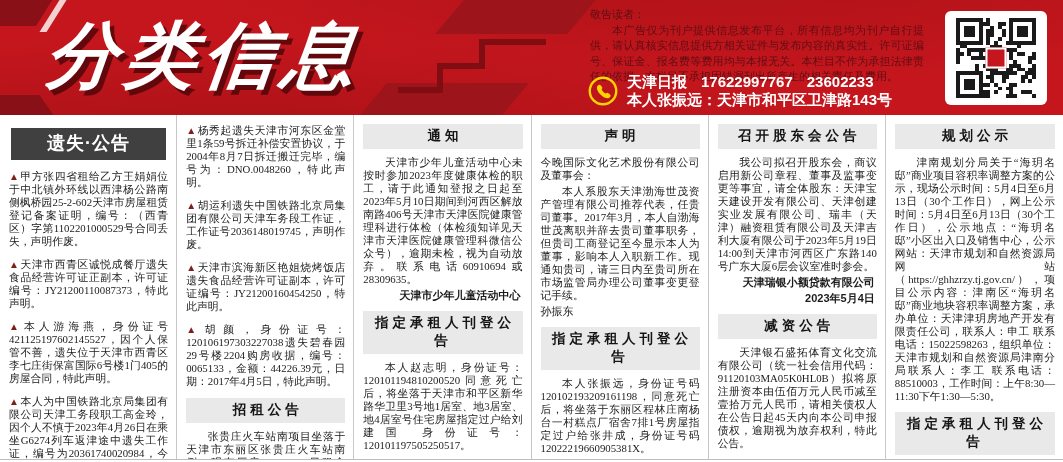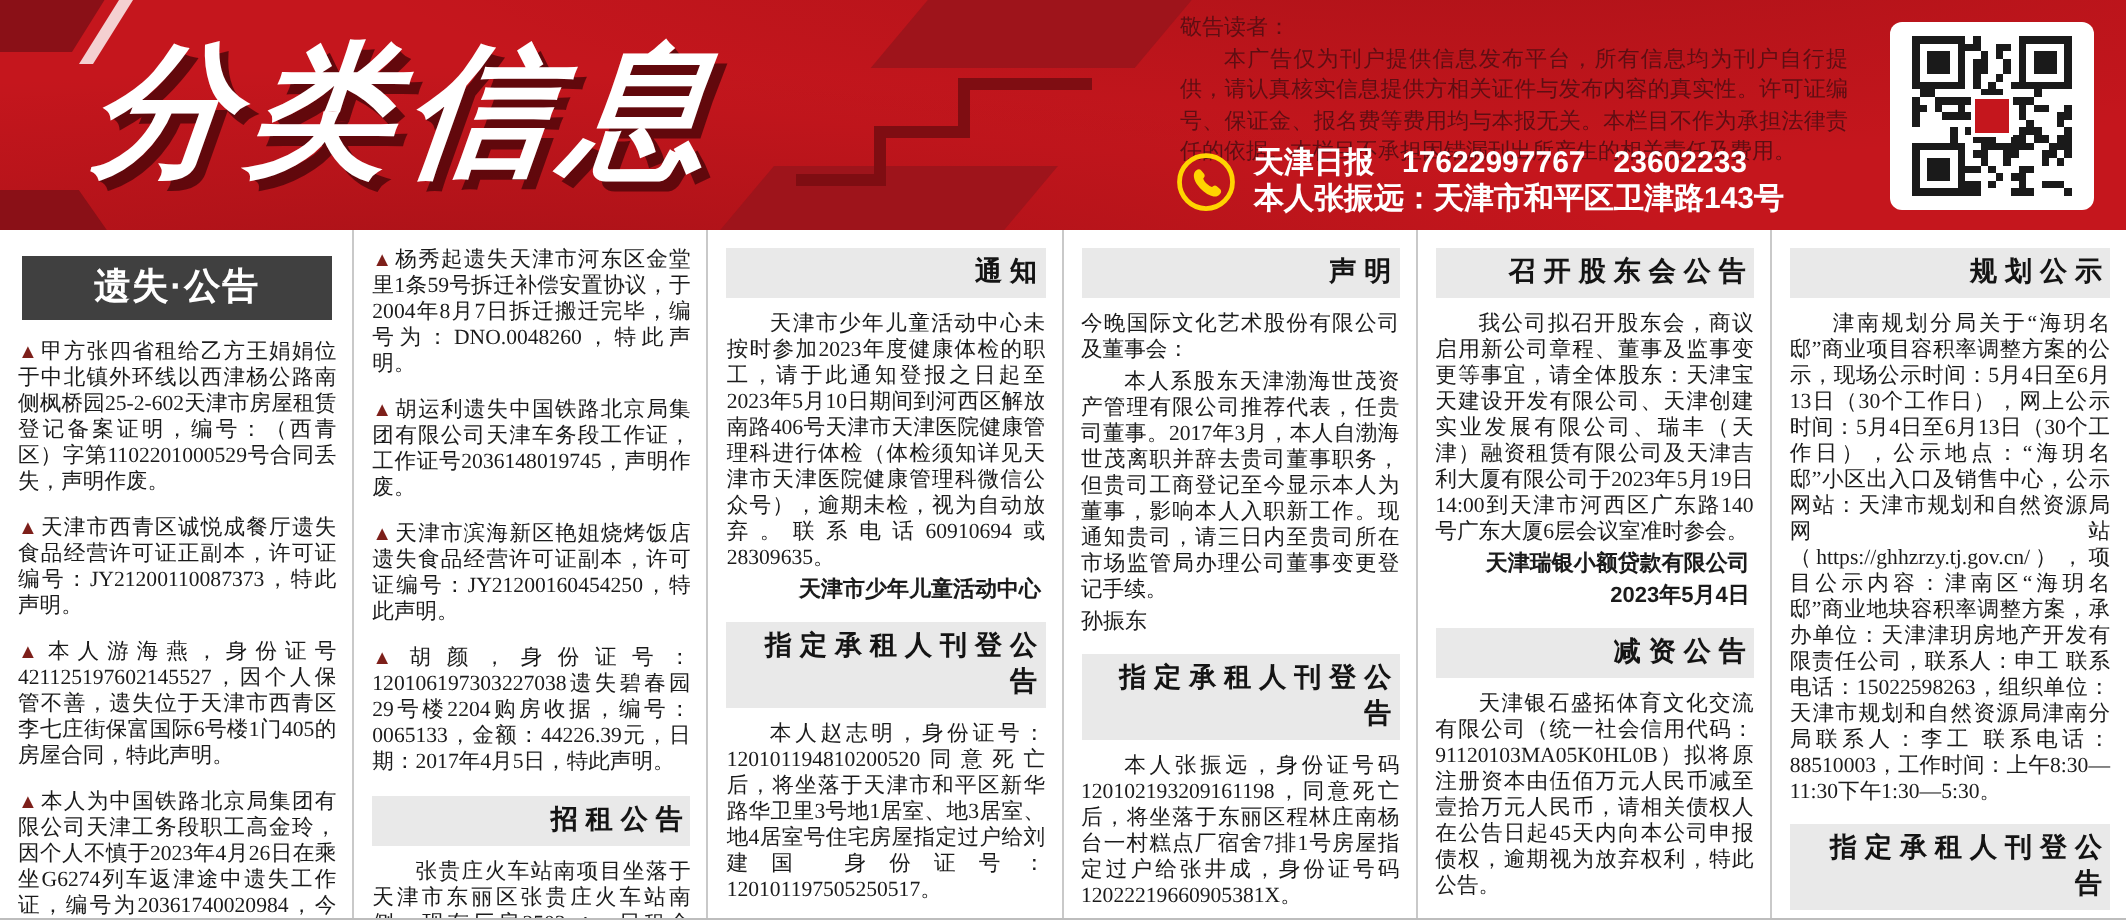--- a/index.html
+++ b/index.html
@@ -38,21 +38,21 @@
       left:50%;top:50%;transform:translate(-50%,-50%);}
   
   .page-body{display:grid;grid-template-columns:repeat(6,1fr);height:344px;
       border-bottom:1px solid #bdbdbd;}
   .col{padding:9px 8px 0 9px;border-right:1px solid #c9c9c9;overflow:hidden;}
   .col:last-child{border-right:none;}
   .sec + .sec{margin-top:9px;}
   .hdr-red{background:#404040;color:#fff;text-align:center;font-weight:bold;font-size:18px;
       letter-spacing:1px;padding:3px 0 5px;margin:4px 2px 10px;
       font-family:"Liberation Sans","DejaVu Sans",sans-serif;}
-  .hdr-gray{background:#e9e9e9;color:#141414;text-align:right;font-weight:bold;font-size:13.5px;
+  .hdr-gray{background:#e9e9e9;color:#141414;text-align:center;font-weight:bold;font-size:13.5px;
       letter-spacing:4px;text-indent:4px;padding:3px 0 4px;margin:0 0 7px;
       font-family:"Liberation Sans","DejaVu Sans",sans-serif;}
   .col p{margin:0 0 3px;font-size:10.8px;line-height:13px;text-align:justify;color:#1b1b1b;}
   p.marked{margin-bottom:10px;}
   p.indent,p.flush{text-indent:2em;}
   p.flush{text-indent:0;}
   .tri{color:#7d1f1a;font-size:10px;margin-right:1px;}
   p.sig{text-align:right;font-weight:bold;text-indent:0;margin:1px 2px 3px 0;
       font-family:"Liberation Sans","DejaVu Sans",sans-serif;font-size:11px;}
   p.sig-plain{text-indent:0;margin:1px 16px 3px 0;font-size:11px;}

